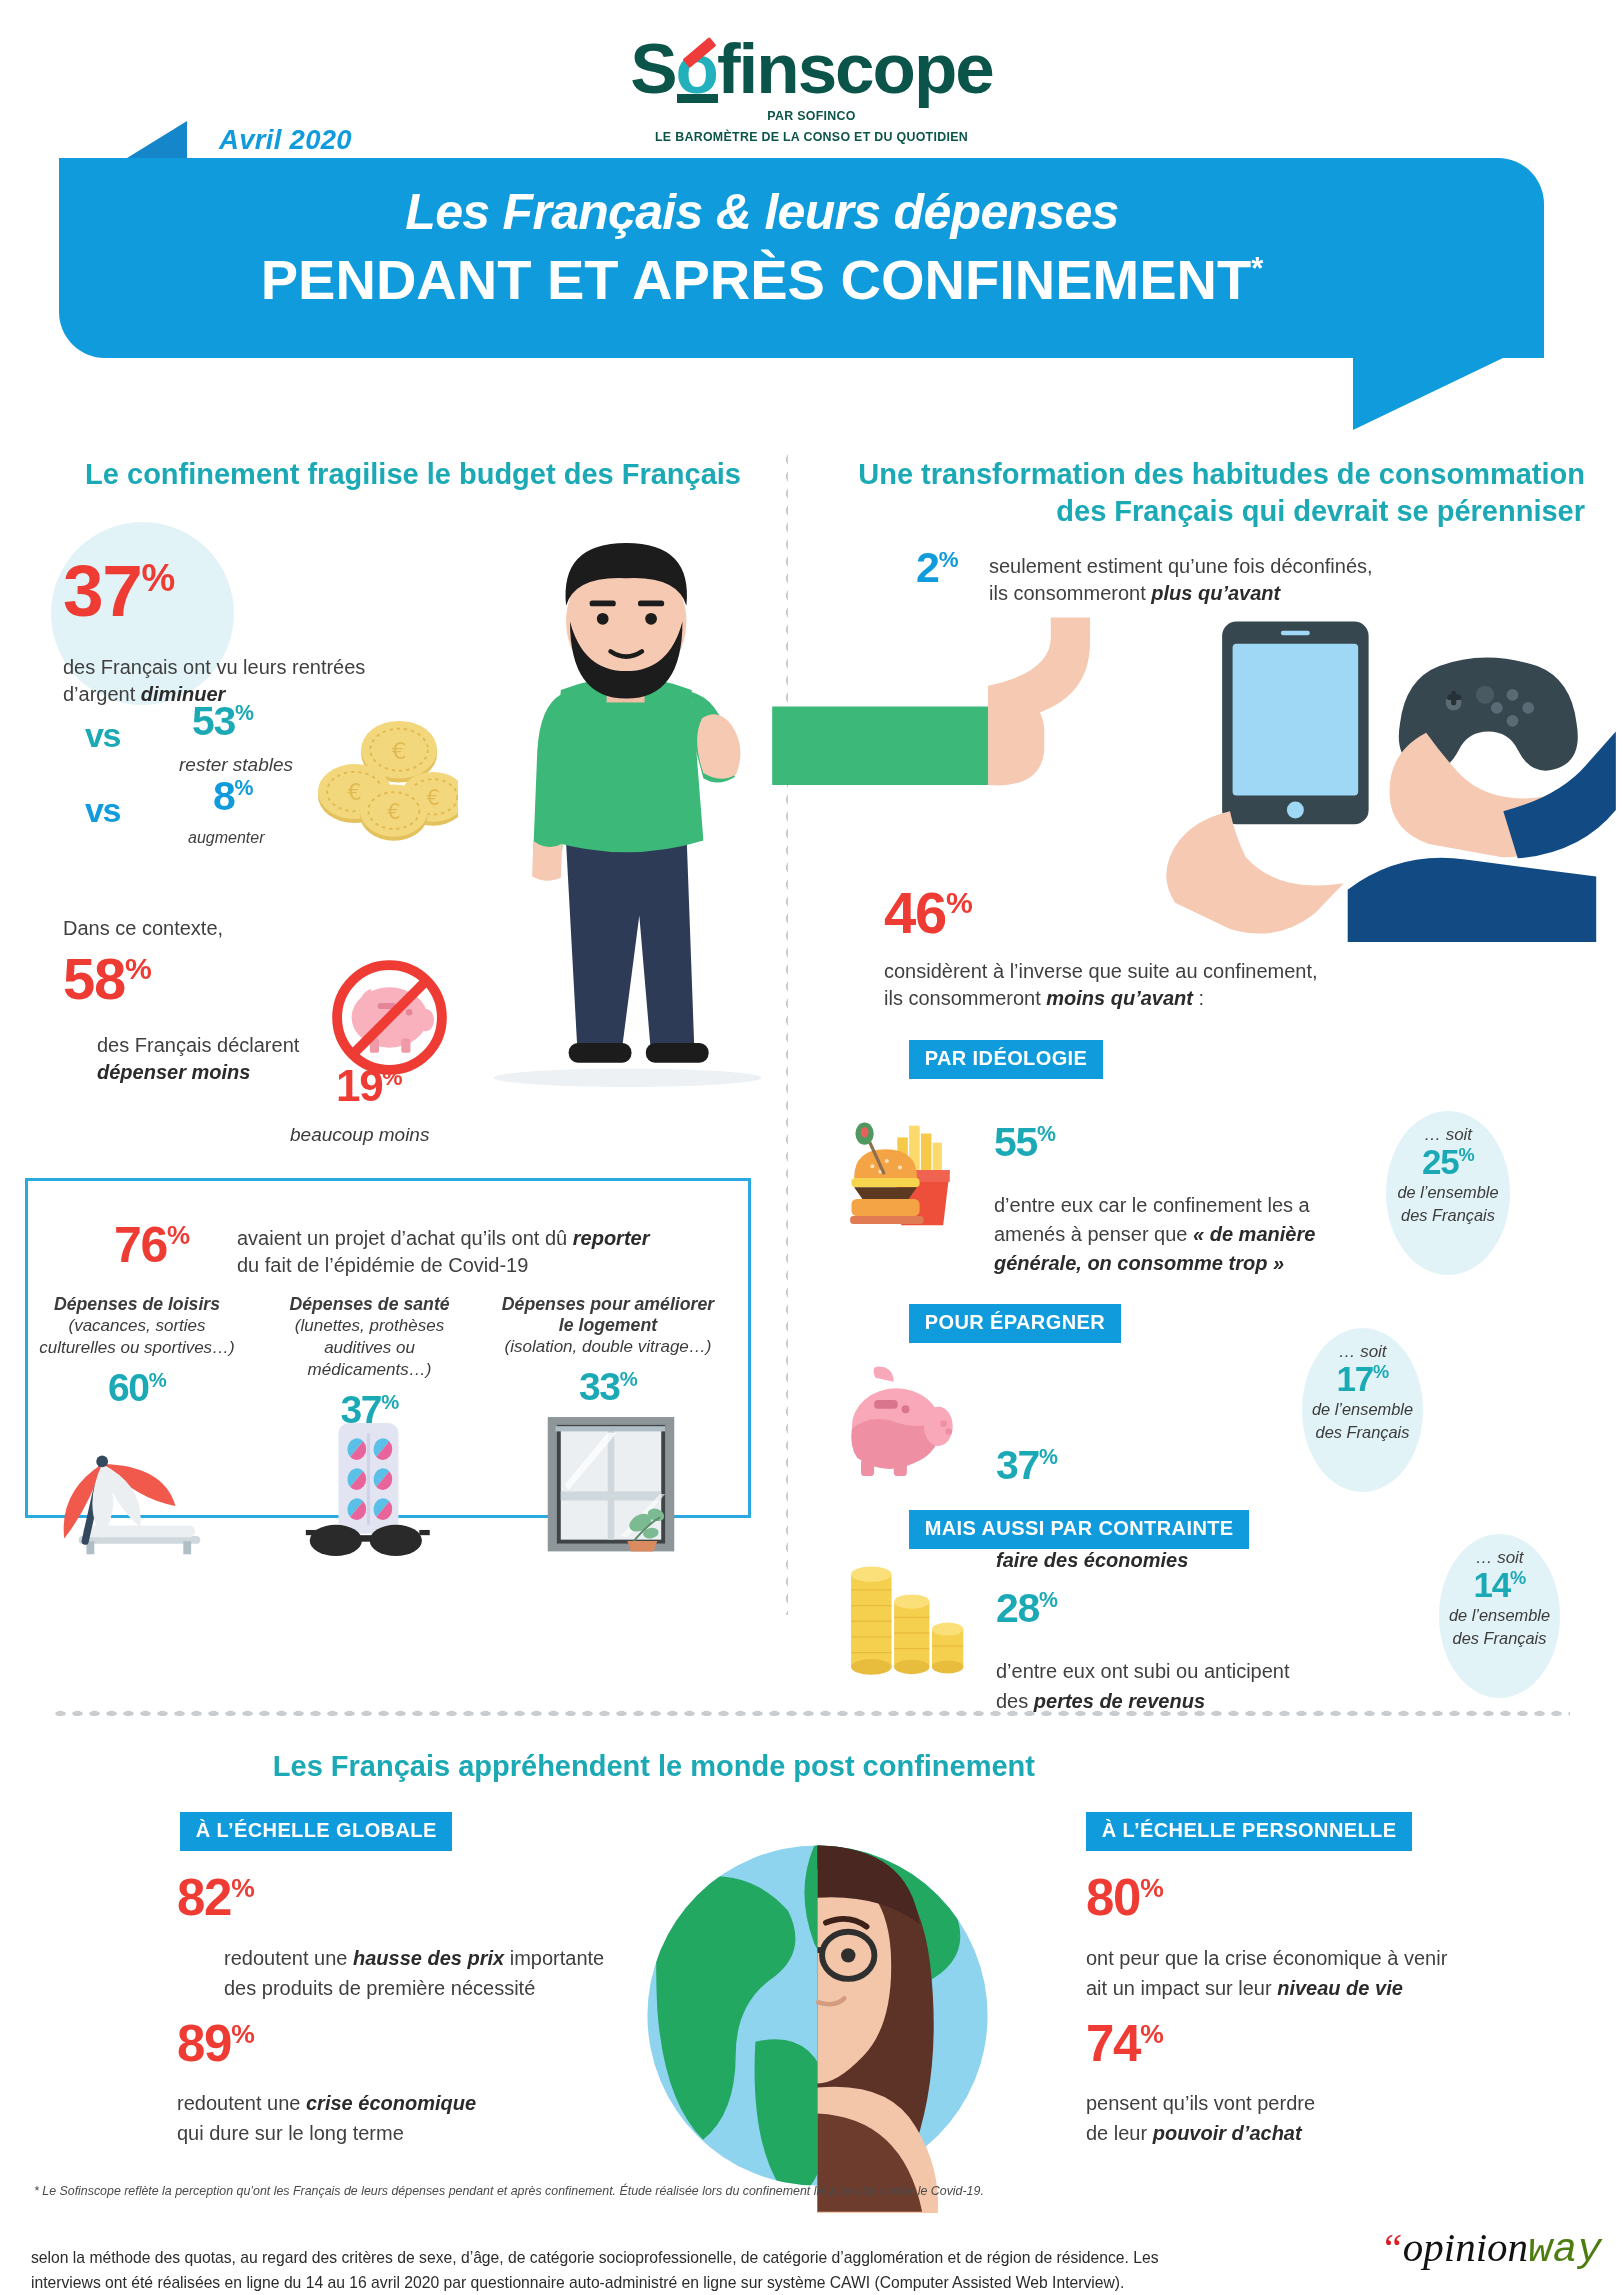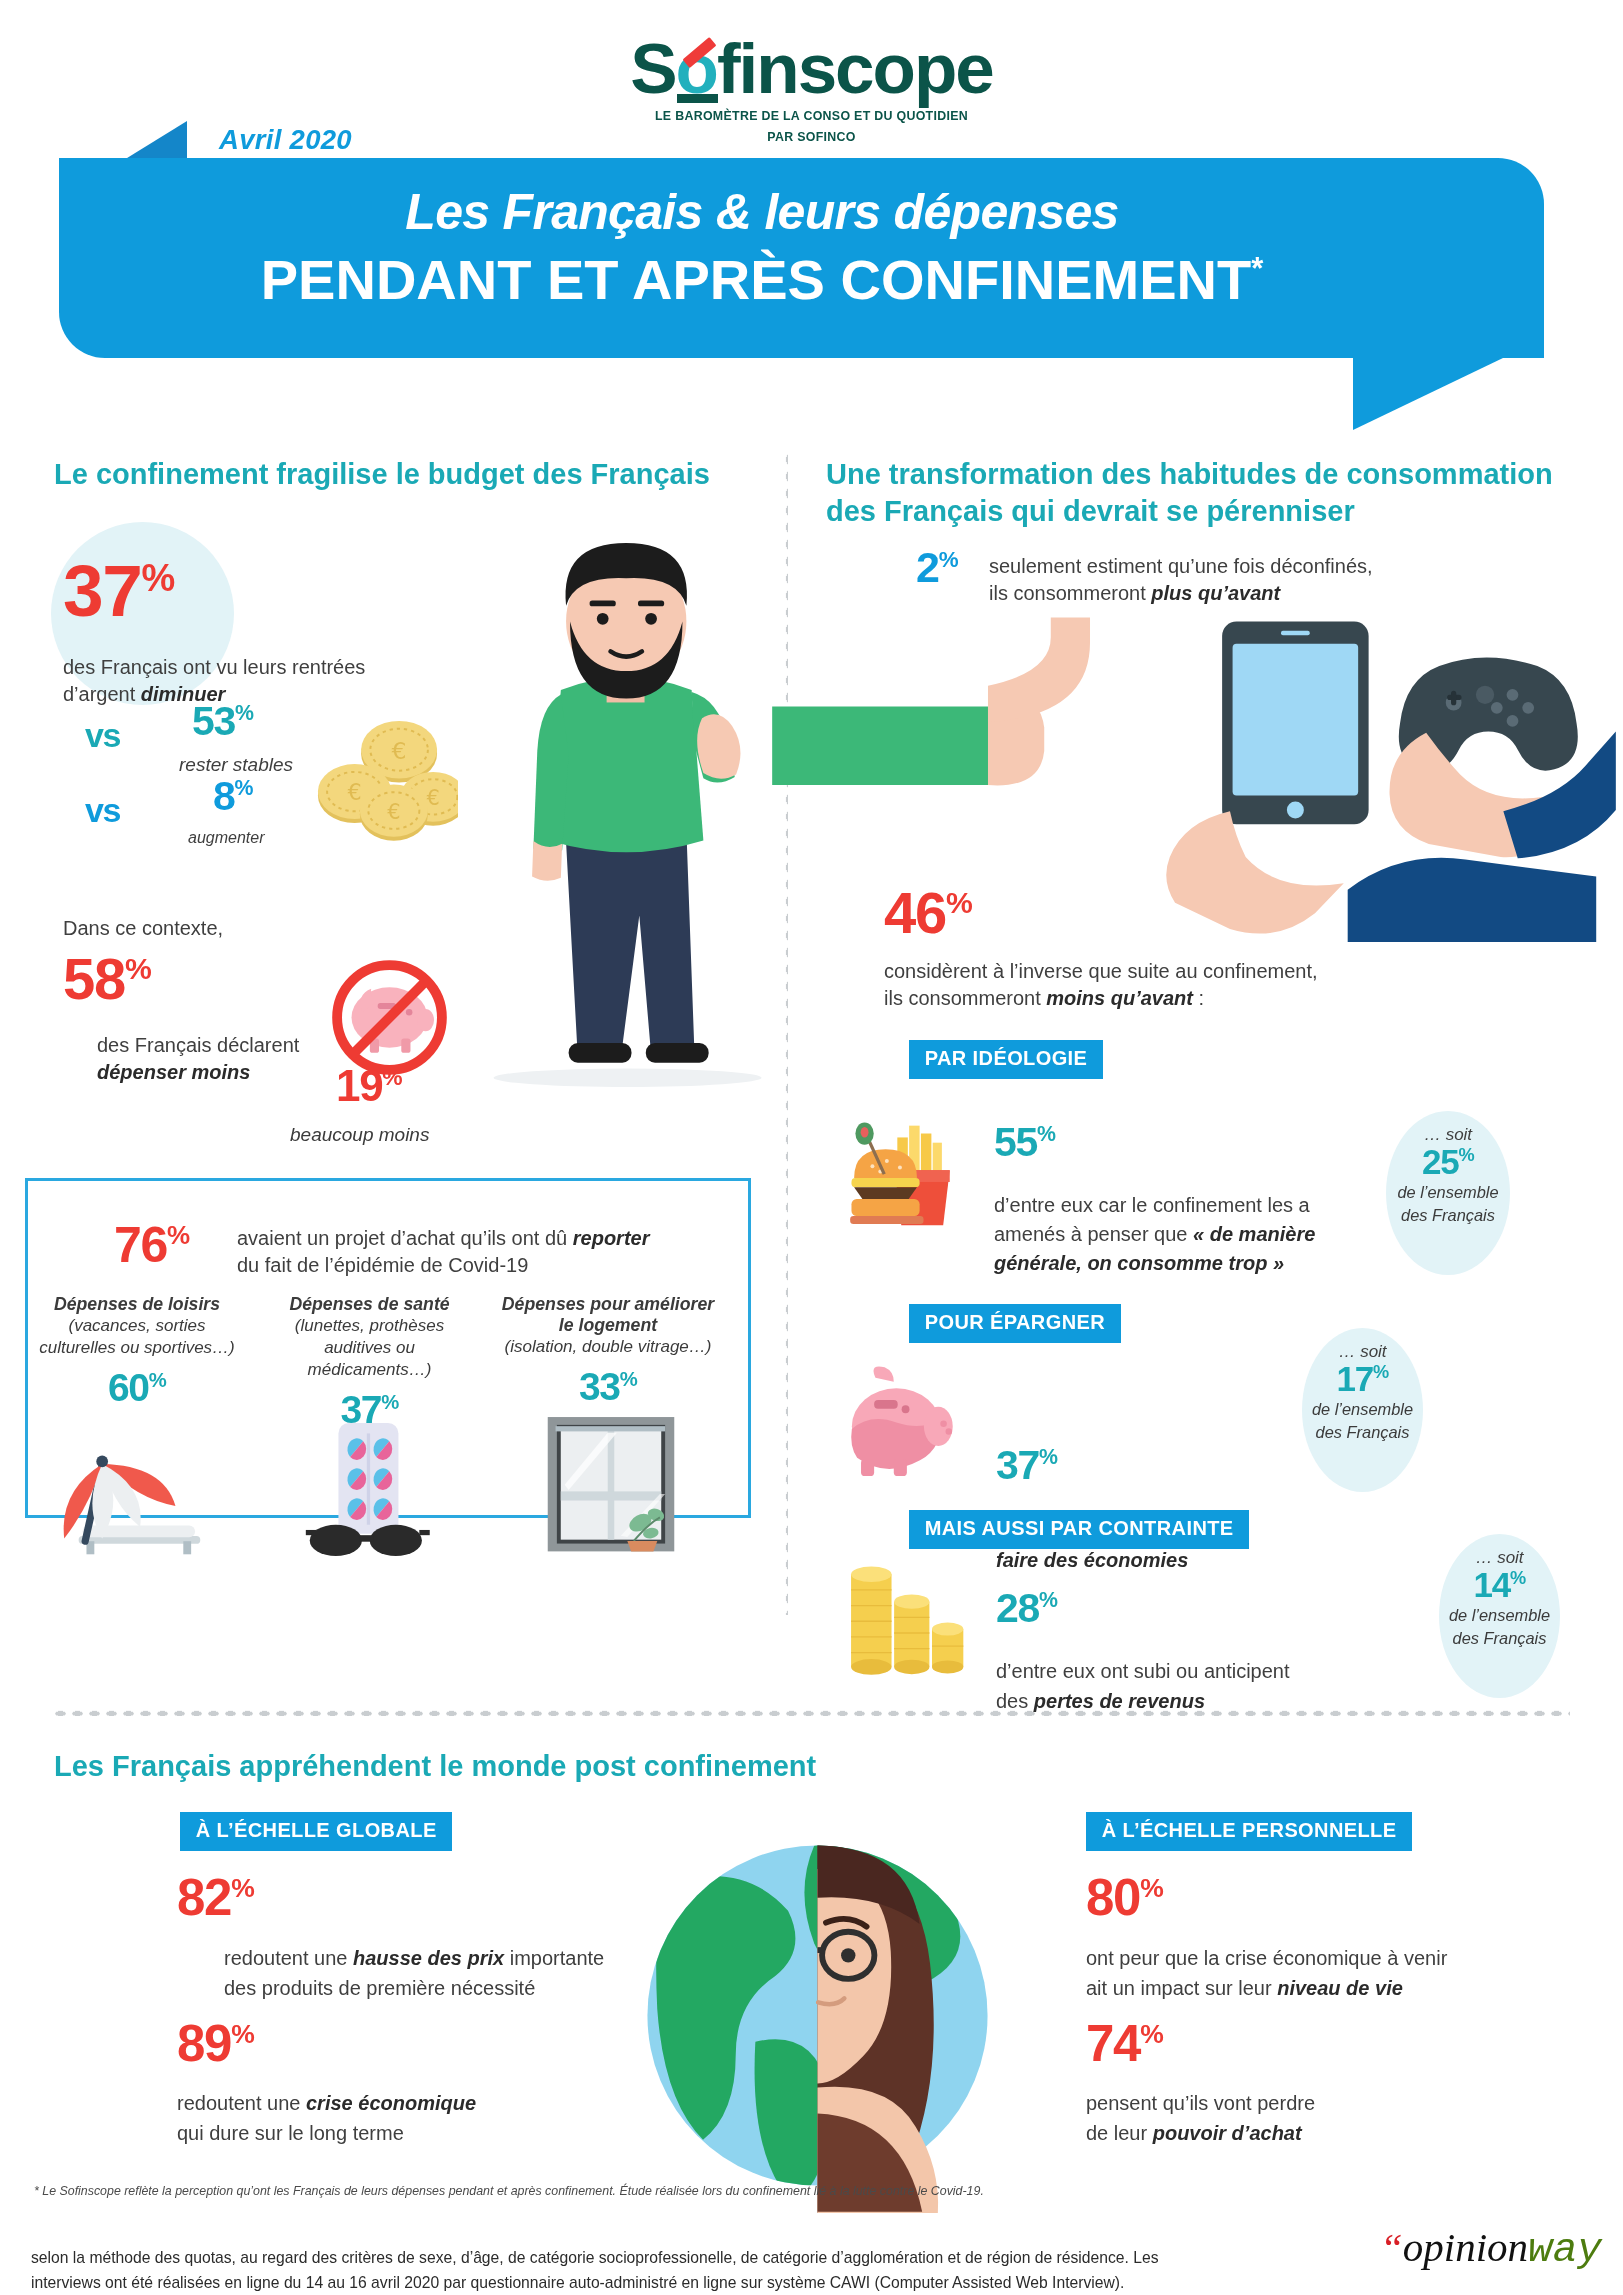--- a/index.html
+++ b/index.html
@@ -45,21 +45,21 @@
     position:absolute; left:0; top:183px; width:1524px; text-align:center;
     font-size:50px; font-style:italic; font-weight:bold; color:#fff; letter-spacing:-0.7px;
   }
   .banner-title2{
     position:absolute; left:0; top:247px; width:1524px; text-align:center;
     font-size:56px; font-weight:bold; color:#fff; letter-spacing:0px;
   }
   .banner-title2 sup { font-size:31px; vertical-align: super; }
 
   
-  .sec-head { font-size:29px; font-weight:bold; color:#1aa9b5; line-height:1.28; }
+  .sec-head { font-size:29px; font-weight:bold; color:#1aa9b5; line-height:1.28;text-align:right; }
 
   
   .dot-v {
     position:absolute; width:3.9px;
     background-image: radial-gradient(#c9cdd0 45%, transparent 46%);
     background-size: 10.5px 17px;
     background-repeat: repeat-y;
   }
   .dot-h {
     position:absolute; height:6.5px;
@@ -109,22 +109,22 @@
 </head>
 <body>
 
 <div class="page">
 
   <div class="logo-wrap">
     <div class="logo-word">
       <span>S</span><span class="logo-o"><span>o</span><span class="logo-needle"></span></span><span>finscope</span>
       <span class="logo-underline"></span>
     </div>
+    <div class="logo-sub">PAR SOFINCO</div>
     <div class="logo-sub">LE BAROMÈTRE DE LA CONSO ET DU QUOTIDIEN</div>
-    <div class="logo-sub">PAR SOFINCO</div>
   </div>
 
   <div class="banner-corner"></div>
   <div class="banner"></div>
   <div class="banner-tail"></div>
   <div class="date-label">Avril 2020</div>
   <div class="banner-title1">Les Français &amp; leurs dépenses</div>
   <div class="banner-title2"><span>PENDANT ET APRÈS CONFINEMENT</span><sup>*</sup></div>
 
   <div class="dot-v" style="left:784px; top:451px; height:1164px;"></div>

